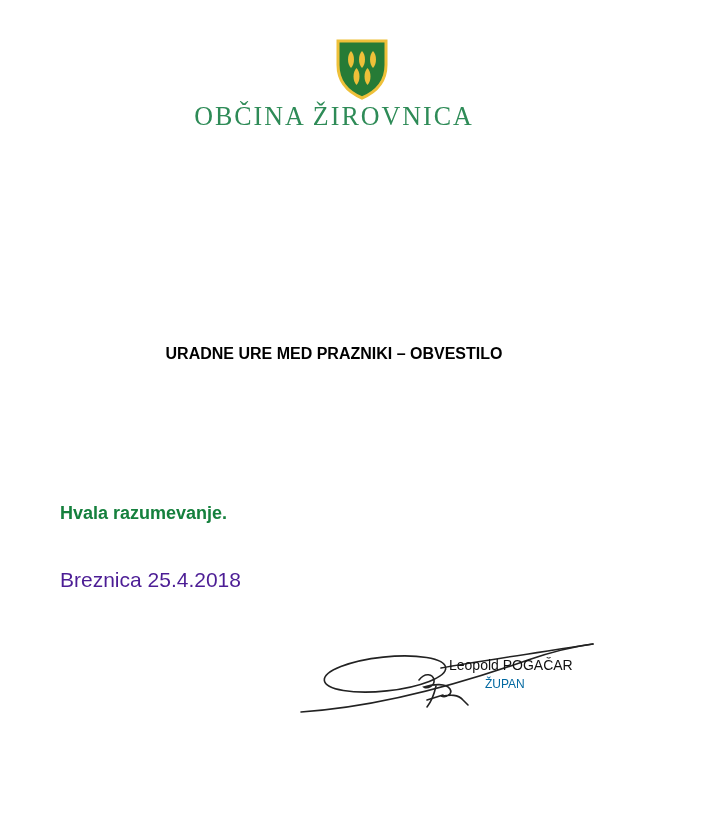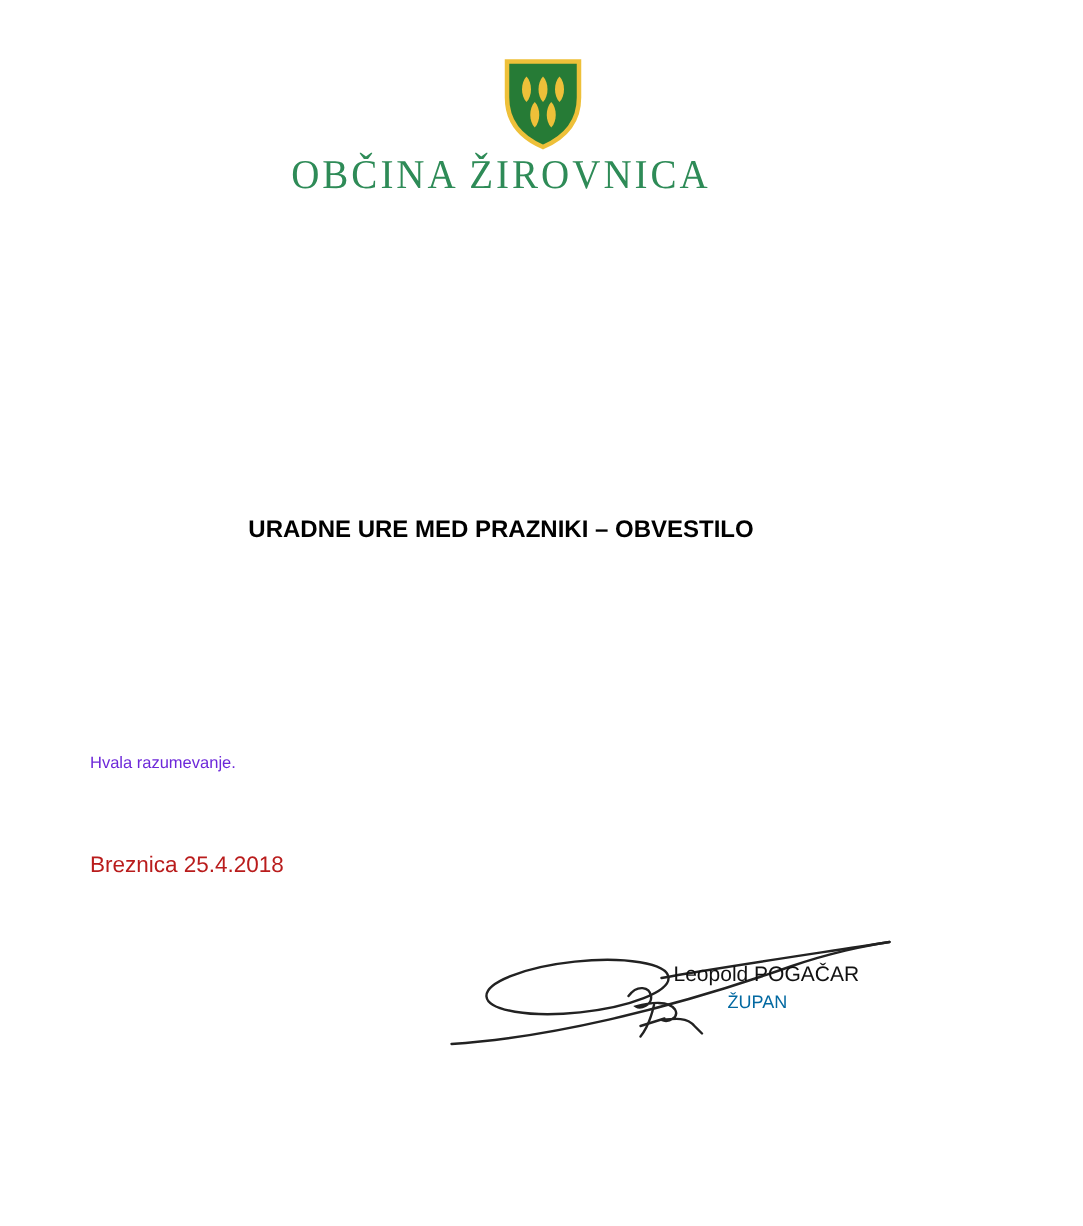--- a/index.html
+++ b/index.html
@@ -60,36 +60,37 @@
     color: #111111;
   }
   .bold-underline {
     font-weight: bold;
     text-decoration: underline;
   }
   .thanks-line {
     position: absolute;
     left: 60px;
     top: 503px;
-    font-size: 11px;
-    color: #6d28d9;
+    font-size: 18px;
+    color: #15803d;
+    font-weight: bold;
   }
   .date-line {
     position: absolute;
     left: 60px;
     top: 568px;
-    font-size: 15px;
-    color: #b91c1c;
+    font-size: 21px;
+    color: #4c1d95;
   }
 
   
   .signature-block {
     position: absolute;
     left: 293px;
-    top: 616px;
+    top: 632px;
     width: 305px;
     height: 86px;
   }
   .signature-scribble {
     position: absolute;
     left: 0;
     top: 0;
     width: 305px;
     height: 86px;
   }

